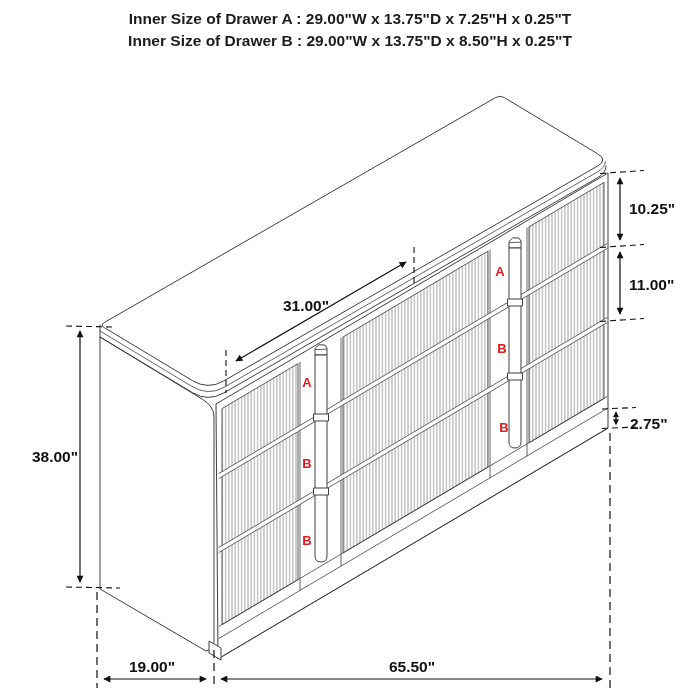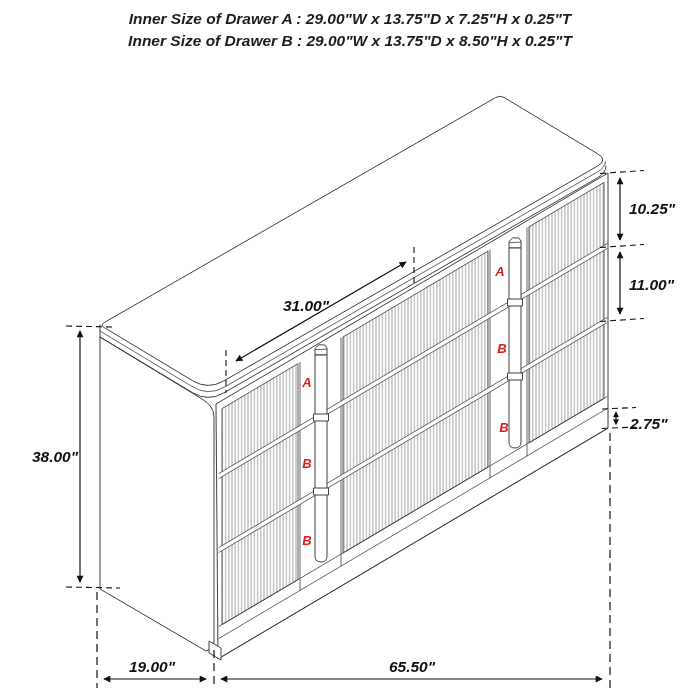--- a/index.html
+++ b/index.html
@@ -1,17 +1,17 @@
 <!DOCTYPE html>
 <html style="--c-outline: #3f3f3f; --c-flute: #9a9a9a; --c-dimension: #111111; --c-drawer-label: #e01b1b; --c-background: #ffffff;"><head>
 <meta charset="utf-8">
 <style>
   html,body{margin:0;padding:0;background:#fff;}
   .canvas{position:relative;width:700px;height:700px;background:var(--c-background,#ffffff);
-          font-family:"Liberation Sans",sans-serif;overflow:hidden;font-style:italic;}
+          font-family:"Liberation Sans",sans-serif;overflow:hidden;}
   svg{display:block;}
   svg text{font-family:"Liberation Sans",sans-serif;}
   .t-title{font-size:15.5px;font-weight:bold;fill:#1c1c1c;}
   .dim-label{font-size:15.5px;font-weight:bold;fill:var(--c-dimension,#111111);}
   .dletter{font-size:13px;font-weight:bold;fill:var(--c-drawer-label,#e01b1b);}
   .ln{stroke:var(--c-outline,#3f3f3f);stroke-width:1;fill:none;stroke-linejoin:round;stroke-linecap:round;}
   .thin{stroke-width:0.8;}
   .fw{fill:#ffffff;stroke:var(--c-outline,#3f3f3f);stroke-width:1;stroke-linejoin:round;}
   .fwn{fill:#ffffff;stroke:none;}
   .flutes{fill:url(#flutePat);stroke:var(--c-outline,#3f3f3f);stroke-width:0.85;stroke-linejoin:round;}

